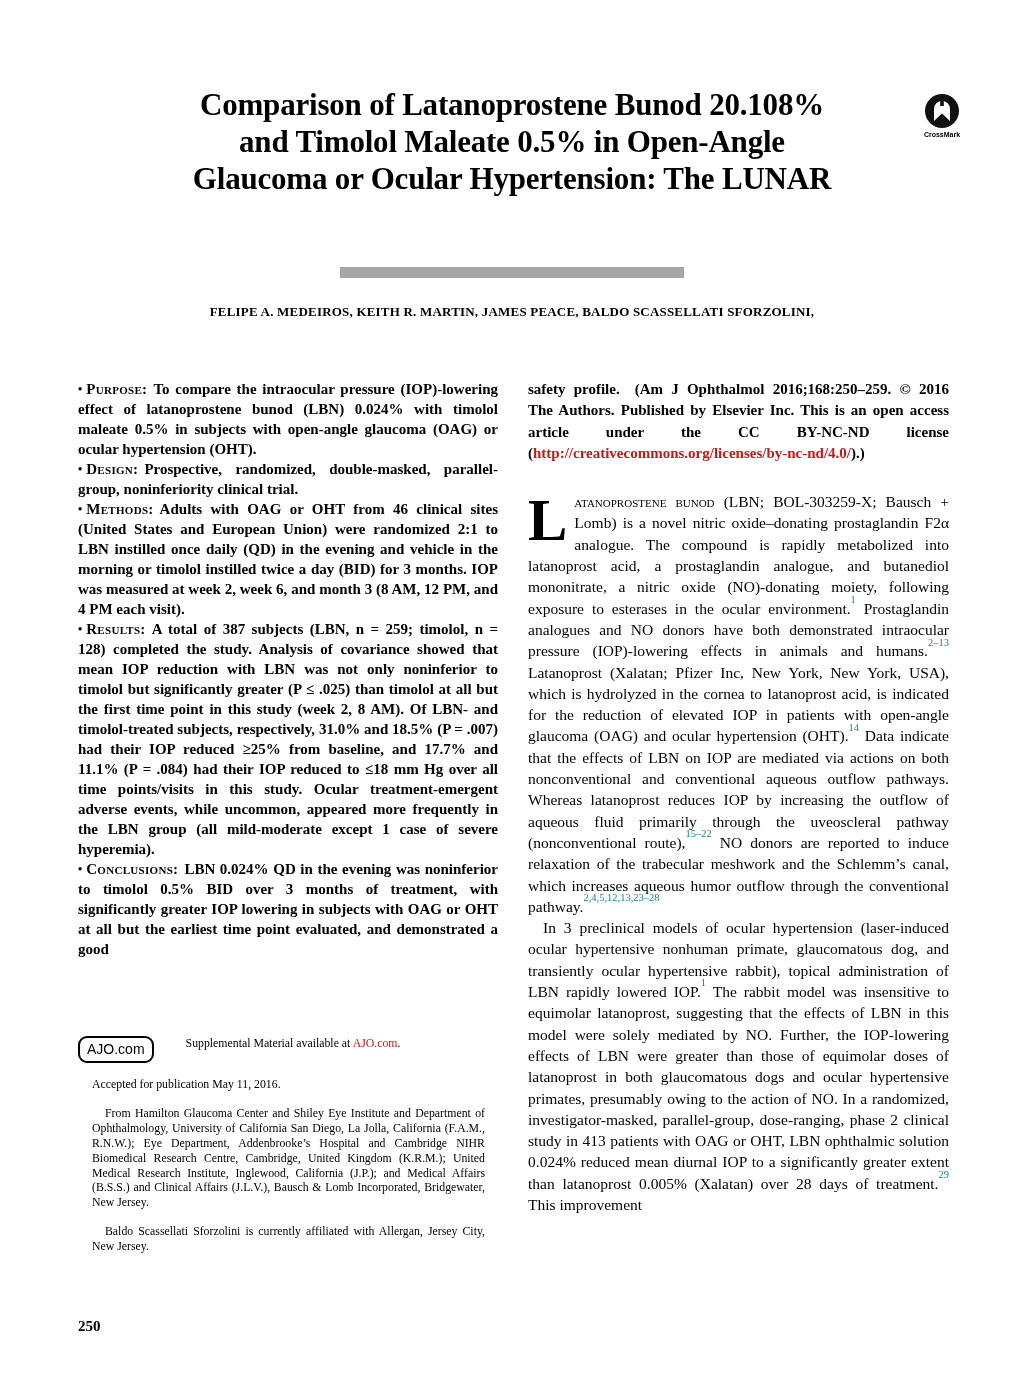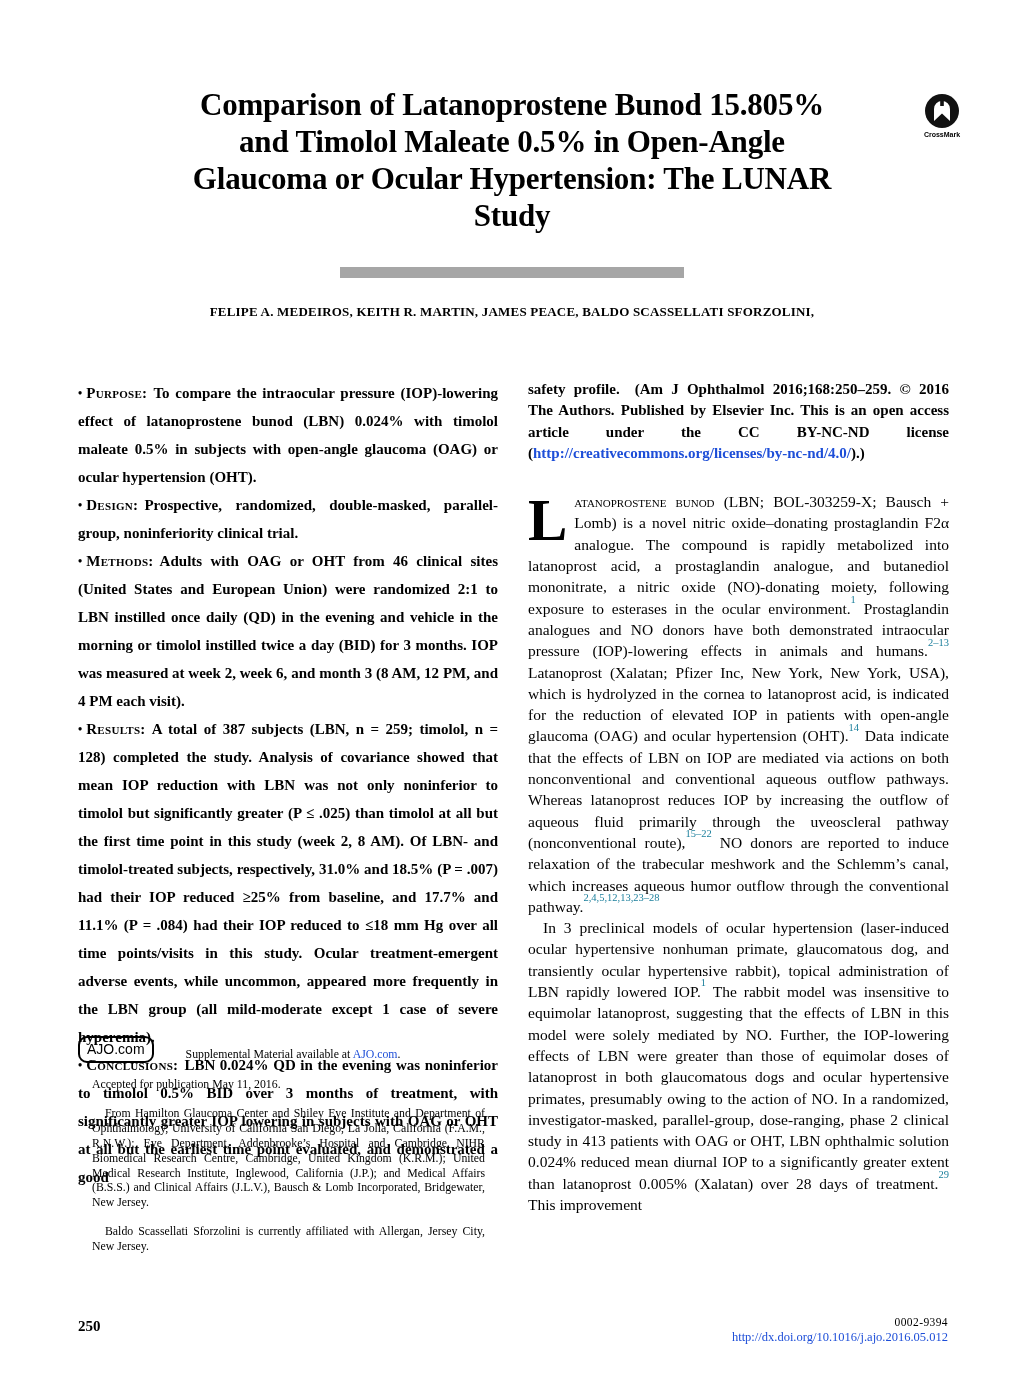--- a/index.html
+++ b/index.html
@@ -18,40 +18,40 @@
   .authors{position:absolute;top:301px;left:92px;width:840px;text-align:center;
            font-weight:bold;font-size:13px;line-height:22px;letter-spacing:0.2px;
            text-transform:uppercase;}
   .authors .ln{white-space:nowrap;}
 
   
   .col-left{position:absolute;left:78px;top:379px;width:420px;}
   .col-right{position:absolute;left:528px;top:379px;width:421px;}
 
   
-  .abstract{font-weight:bold;font-size:15px;line-height:28px;text-align:justify;}
+  .abstract{font-weight:bold;font-size:15px;line-height:20px;text-align:justify;}
   .abstract p{margin:0;}
   .abstract .bullet{font-size:12px;vertical-align:1px;padding-right:4px;}
   .sc{font-variant:small-caps;}
   .abstract .label{letter-spacing:0.3px;margin-right:6px;}
 
   
   .absend{font-weight:bold;font-size:15px;line-height:21.3px;text-align:justify;margin:0;}
   .body-par{font-size:15.5px;line-height:21.3px;text-align:justify;margin:0;}
   .intro{margin-top:27px;}
   .indent{text-indent:15px;}
   .dropcap{float:left;font-size:59px;line-height:48px;font-weight:bold;padding:5px 7px 0 0;}
   sup.ref{color:#1b7f9c;font-size:10.5px;line-height:0;position:relative;top:-4.5px;letter-spacing:0;}
-  a.tlink{color:#1d4ed8;text-decoration:none;font-weight:inherit;cursor:pointer;}
+  a.tlink{color:#b91c1c;text-decoration:none;font-weight:inherit;cursor:pointer;}
 
   
   .footnotes{position:absolute;left:78px;top:1036px;width:421px;
              font-size:11.8px;line-height:14.9px;text-align:justify;}
   .footnotes p{margin:14px;}
-  .suppl-row{display:flex;align-items:flex-end;margin-bottom:2px;}
+  .suppl-row{display:flex;margin-bottom:2px;}
   .ajo-badge{border:2px solid #000;border-radius:9px;padding:4px 7px 5px 7px;
              font-size:14px;line-height:14px;display:inline-block;margin-right:12px;
              font-family:"Liberation Sans",sans-serif;cursor:pointer;}
   .suppl-text{padding-bottom:1px;margin-left:20px;}
   .fn-indent{text-indent:13px;}
 
   
   .footer{position:absolute;left:78px;right:76px;top:1316px;height:46px;}
   .footer .pageno{position:absolute;left:0;top:2px;font-size:15px;font-weight:bold;}
   .footer .copyright{position:absolute;left:0;right:0;top:3px;text-align:center;
@@ -60,24 +60,23 @@
   .footer .rightcol{position:absolute;right:0;top:0;text-align:right;}
   .footer .issn{font-size:11.5px;letter-spacing:0.4px;}
   .footer .doi{font-size:12.5px;margin-top:2px;}
 </style>
 </head>
 <body>
 
 <div class="page">
 
   <div class="title">
-    <div>Comparison of Latanoprostene Bunod 15.805%</div>
+    <div>Comparison of Latanoprostene Bunod 20.108%</div>
     <div>and Timolol Maleate 0.5% in Open-Angle</div>
     <div>Glaucoma or Ocular Hypertension: The LUNAR</div>
-    <div>Study</div>
   </div>
 
   <div class="crossmark">
     <span>
       <svg width="38" height="38" viewBox="0 0 38 38">
         <circle cx="19" cy="19" r="17" fill="#111"></circle>
         <path d="M11 29 V17 a8 8 0 0 1 16 0 V29 L19 21.5 L11 29 Z" fill="#ffffff"></path>
         <rect x="17.2" y="8" width="3.6" height="6" fill="#111"></rect>
       </svg>
     </span>
@@ -109,19 +108,15 @@
       <span class="ajo-badge">AJO.com</span>
       <span class="suppl-text">Supplemental Material available at <a class="tlink">AJO.com</a>.</span>
     </div>
     <p>Accepted for publication May 11, 2016.</p>
     <p class="fn-indent">From Hamilton Glaucoma Center and Shiley Eye Institute and Department of Ophthalmology, University of California San Diego, La Jolla, California (F.A.M., R.N.W.); Eye Department, Addenbrooke’s Hospital and Cambridge NIHR Biomedical Research Centre, Cambridge, United Kingdom (K.R.M.); United Medical Research Institute, Inglewood, California (J.P.); and Medical Affairs (B.S.S.) and Clinical Affairs (J.L.V.), Bausch &amp; Lomb Incorporated, Bridgewater, New Jersey.</p>
     <p class="fn-indent">Baldo Scassellati Sforzolini is currently affiliated with Allergan, Jersey City, New Jersey.</p>
   </div>
 
   <div class="footer">
     <span class="pageno">250</span>
-    <div class="rightcol">
-      <div class="issn">0002-9394</div>
-      <div class="doi"><a class="tlink">http://dx.doi.org/10.1016/j.ajo.2016.05.012</a></div>
-    </div>
   </div>
 
 </div>
 
 </body></html>

